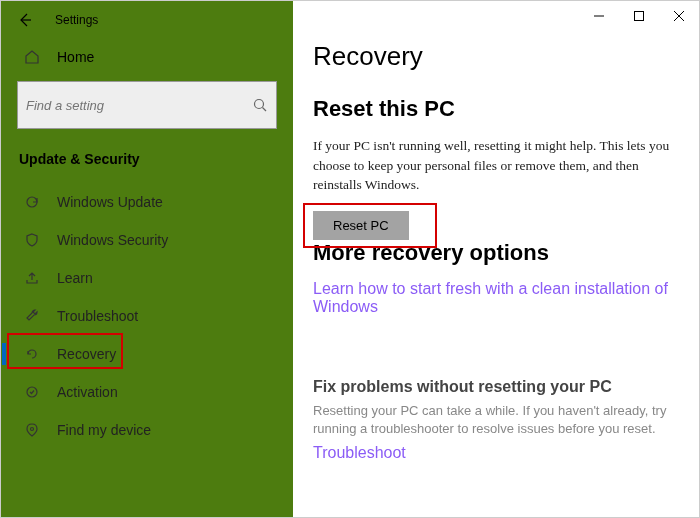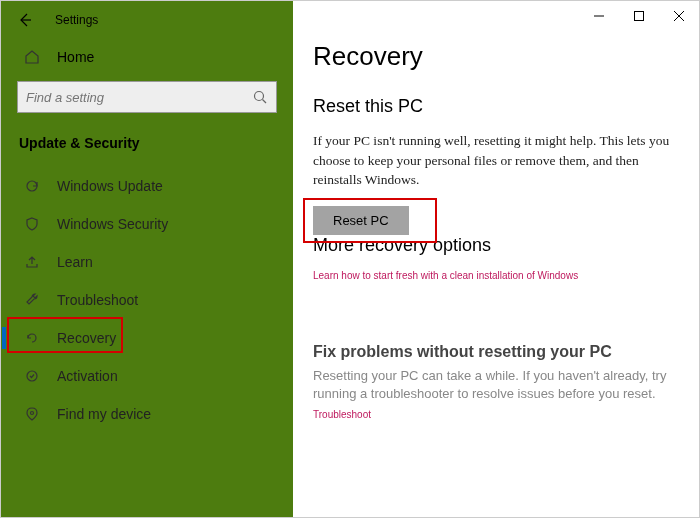--- a/index.html
+++ b/index.html
@@ -6,41 +6,41 @@
     body { width: 700px; height: 518px; background: #fff; overflow: hidden; border: 1px solid #ccc; }
     .app { display: flex; width: 100%; height: 100%; }
     .sidebar { width: 292px; background: #4d7c0f; height: 100%; display: flex; flex-direction: column; }
     .titlebar { display: flex; align-items: center; height: 38px; padding: 0 12px; }
     .back-btn { width: 24px; height: 24px; display: flex; align-items: center; justify-content: center; cursor: pointer; }
     .title { font-size: 12px; margin-left: 18px; color: #000; }
     .home-row { display: flex; align-items: center; padding: 10px 18px 10px 22px; cursor: pointer; }
     .home-row .ico { width: 18px; display: flex; align-items: center; justify-content: center; }
     .home-row .lbl { margin-left: 16px; font-size: 14px; }
     .search-wrap { padding: 6px 16px 8px 16px; }
-    .search { display: flex; align-items: center; border: 1px solid #999; background: #eee; height: 32px; padding: 0 8px; }
+    .search { display: flex; align-items: center; border: 1px solid #999; background: #eee; height: 48px; padding: 0 8px; }
     .search input { flex: 1; border: none; background: transparent; outline: none; font-size: 13px; color: #666; font-style: italic; }
     .search .sicon { color: #666; }
     .section-head { font-size: 14px; font-weight: 600; padding: 14px 18px 16px 18px; }
     .nav { display: flex; flex-direction: column; }
     .nav-item { display: flex; align-items: flex-end; padding: 11px 18px 11px 22px; cursor: pointer; position: relative; }
     .nav-item .ico { width: 18px; display: flex; align-items: center; justify-content: center; color: #333; }
     .nav-item .lbl { margin-left: 16px; font-size: 14px; color: #222; }
     .nav-item.active::before { content: ""; position: absolute; left: 1px; top: 8px; bottom: 8px; width: 4px; background: #0067c0; }
     .redbox-nav { position: absolute; border: 2px solid #d40000; left: 6px; width: 116px; height: 36px; top: -2px; pointer-events: none; }
     .main { flex: 1; background: #fff; position: relative; }
     .win-controls { position: absolute; right: 0; top: 0; display: flex; }
     .win-btn { width: 40px; height: 30px; display: flex; align-items: center; justify-content: center; cursor: pointer; }
     .content { padding: 40px 28px 0 20px; }
     h1 { font-size: 26px; font-weight: 400; margin-bottom: 24px; }
-    h2 { font-size: 18px; font-weight: 400; margin-bottom: 14px; }
+    h2 { font-size: 22px; font-weight: 700; margin-bottom: 14px; }
     .body-text { font-size: 13.5px; color: #222; line-height: 1.45; margin-bottom: 16px; font-family: Liberation Serif, serif; }
     .reset-wrap { position: relative; display: inline-block; }
     .reset-btn { background: #a3a3a3; border: none; padding: 7px 20px; font-size: 13px; cursor: pointer; }
     .redbox-btn { position: absolute; border: 2px solid #d40000; left: -10px; top: -8px; right: -28px; bottom: -8px; pointer-events: none; }
-    .link { color: #be185d; font-size: 10px; cursor: pointer; }
+    .link { color: #8b5cf6; font-size: 16px; cursor: pointer; }
     .section2 { }
     .section3 { margin-top: 62px; }
     .sub-head { font-size: 16px; font-weight: 600; color: #444; margin-bottom: 6px; }
     .gray-text { font-size: 13px; color: #888; line-height: 1.4; margin-bottom: 6px; }
     svg { display: block; }
   </style>
 </head>
 <body>
 
 <div class="app">

